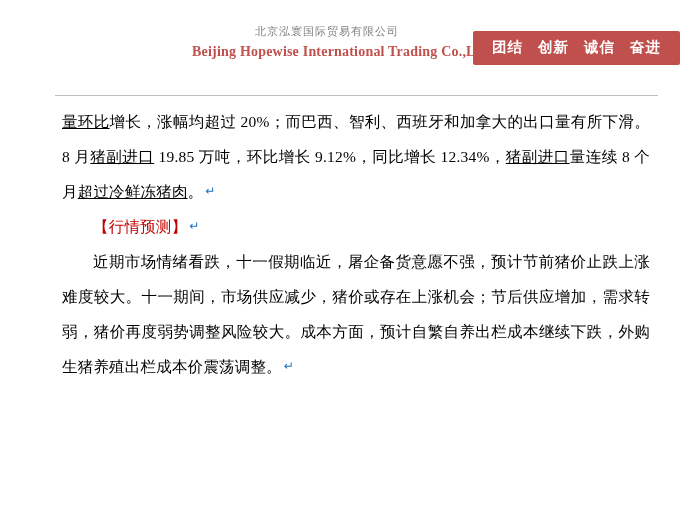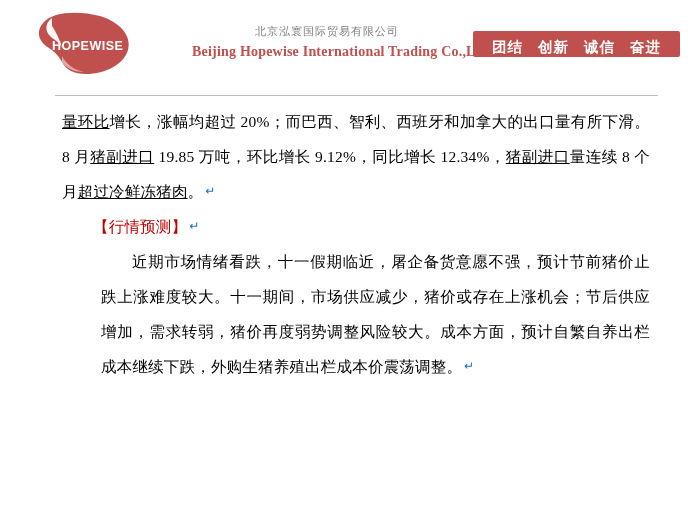--- a/index.html
+++ b/index.html
@@ -65,21 +65,21 @@
     color: #c0504d;
     letter-spacing: 0.2px;
     white-space: nowrap;
   }
   .slogan {
     position: absolute;
     right: 18px;
     top: 31px;
     background: #c0504d;
     color: #ffffff;
-    padding: 7px 14px 0 14px;
+    padding: 7px 14px 8px 14px;
     border-radius: 2px;
     font-family: "Liberation Sans", sans-serif;
     font-weight: bold;
     font-size: 14.5px;
     letter-spacing: 1px;
     white-space: nowrap;
   }
   .slogan span { margin: 0 5px; }
 
   
@@ -100,21 +100,21 @@
     top: 104px;
   }
   p.para {
     margin: 0;
     font-size: 15.5px;
     line-height: 35px;
     color: #000000;
     text-align: justify;
     letter-spacing: 0.2px;
   }
-  p.para.indent { text-indent: 2em; margin-left: 39px; }
+  p.para.indent { text-indent: 2em; }
   .u { text-decoration: underline; }
   .heading-red {
     color: #c00000;
     font-weight: normal;
     font-size: 15.5px;
   }
   .pmark {
     color: #1f6fc4;
     font-family: "Liberation Sans", sans-serif;
     font-size: 12px;
@@ -123,28 +123,20 @@
   }
   .sp-before { padding-left: 2em; }
 </style>
 </head>
 <body>
 
 <div class="page">
 
   <div class="header">
 
-    <div class="logo">
-      <svg width="118" height="74" viewBox="0 0 118 74">
-        <path d="M22 14 C30 4, 56 2, 78 8 C98 14, 110 28, 106 42 C102 56, 84 66, 64 66 C52 66, 44 62, 40 54 C36 46, 30 42, 24 38 C16 32, 14 22, 22 14 Z" fill="#c0504d"></path>
-        <path d="M30 10 C24 14, 22 22, 28 28 C32 32, 38 34, 40 40 C38 32, 34 24, 30 18 Z" fill="#ffffff" opacity="0.95"></path>
-        <path d="M40 48 C44 56, 52 62, 62 64 C52 64, 44 60, 40 54 Z" fill="#ffffff" opacity="0.5"></path>
-      </svg>
-      <div class="logo-text">HOPEWISE</div>
-    </div>
 
     <div class="company">
       <div class="cn">北京泓寰国际贸易有限公司</div>
       <div class="en">Beijing Hopewise International Trading Co.,Ltd</div>
     </div>
 
     <div class="slogan">
       <span>团结</span>
       <span>创新</span>
       <span>诚信</span>

